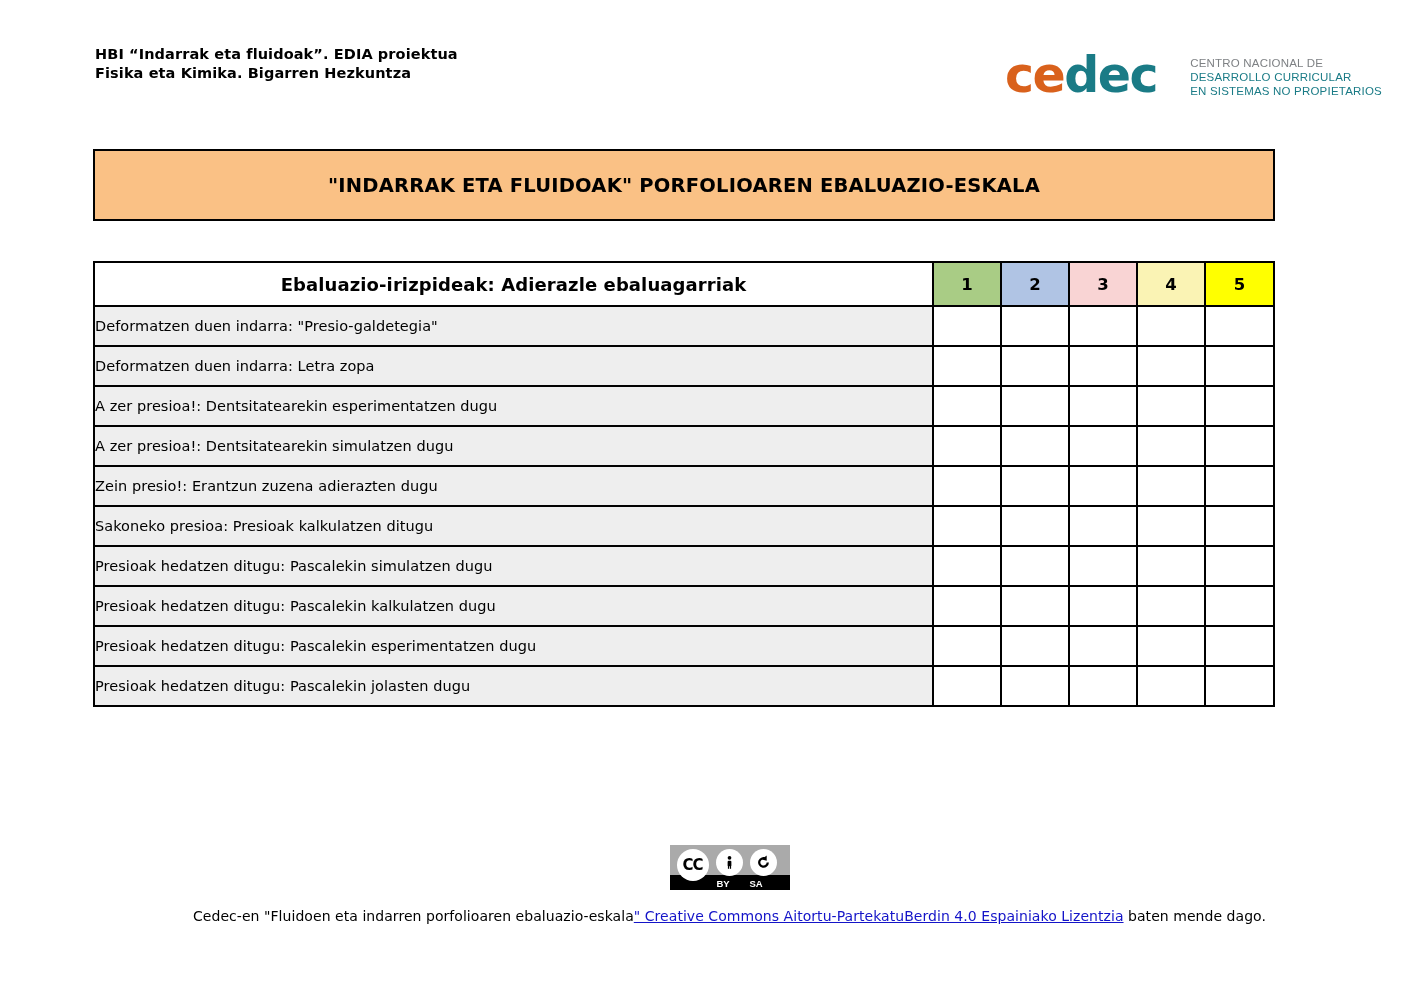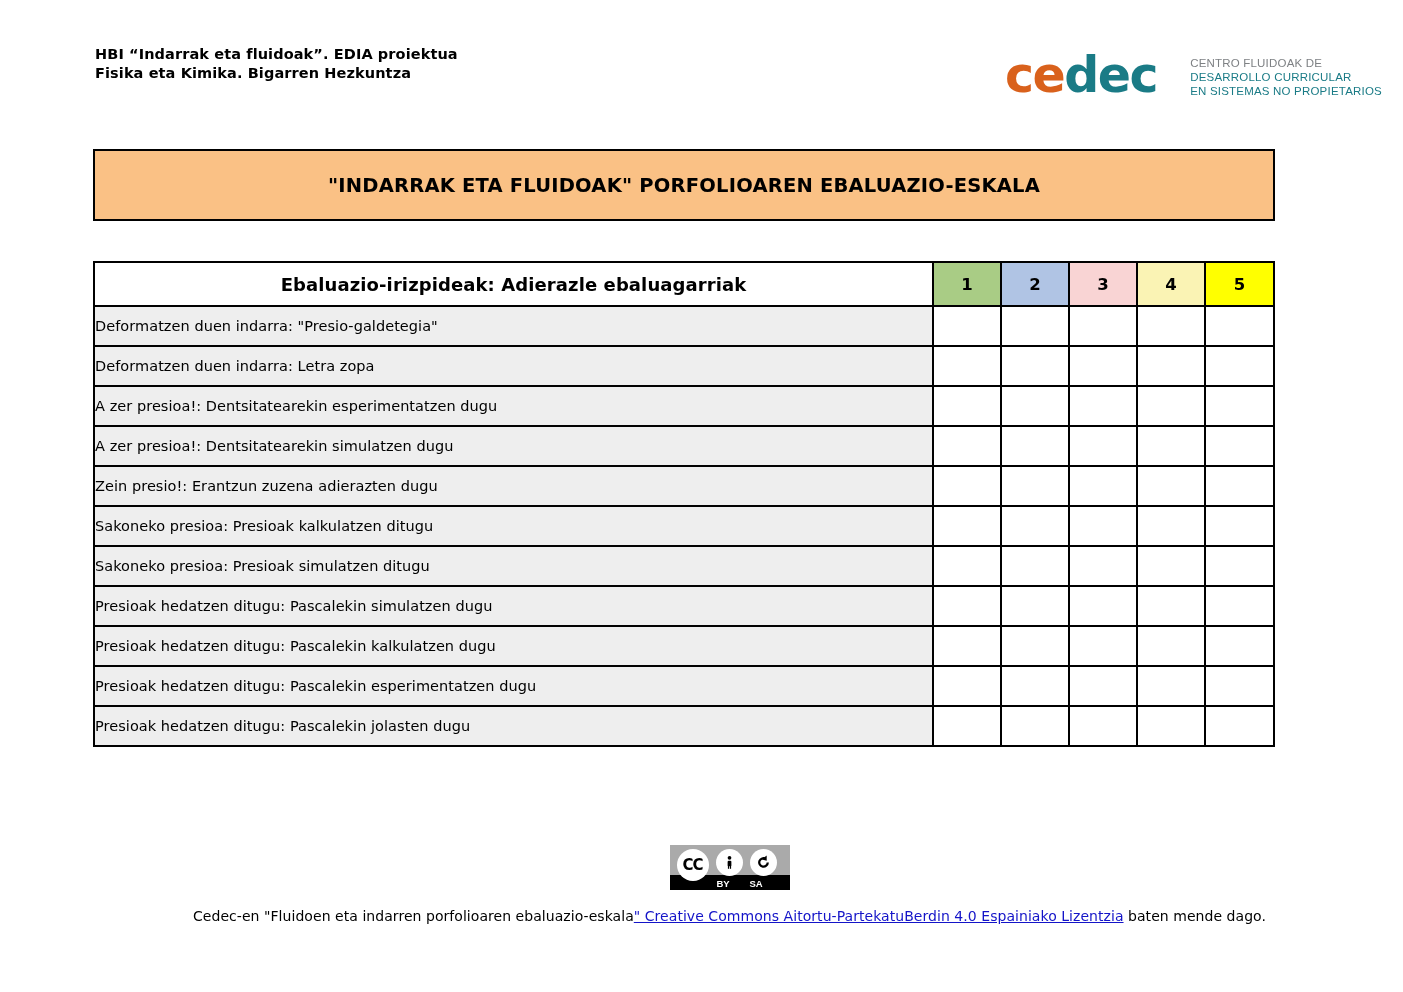--- a/index.html
+++ b/index.html
@@ -216,21 +216,21 @@
   <div id="header-title-block">
     <span class="hline">HBI “Indarrak eta fluidoak”. EDIA proiektua</span>
     <span class="hline">Fisika eta Kimika. Bigarren Hezkuntza</span>
   </div>
 
   <div id="cedec-logo">
     <div id="cedec-wordmark">
       <span class="part-ce">ce</span><span class="part-dec">dec</span>
     </div>
     <div id="cedec-tagline">
-      <div class="tag-grey">CENTRO FLUIDOAK DE</div>
+      <div class="tag-grey">CENTRO NACIONAL DE</div>
       <div class="tag-teal">DESARROLLO CURRICULAR</div>
       <div class="tag-teal">EN SISTEMAS NO PROPIETARIOS</div>
     </div>
   </div>
 
 </div>
 
 <div id="title-banner">
   <div id="title-banner-text">"INDARRAK ETA FLUIDOAK" PORFOLIOAREN EBALUAZIO-ESKALA</div>
 </div>
@@ -290,28 +290,20 @@
       <tr>
         <td class="td-criteria">Zein presio!: Erantzun zuzena adierazten dugu</td>
         <td class="td-rating"></td>
         <td class="td-rating"></td>
         <td class="td-rating"></td>
         <td class="td-rating"></td>
         <td class="td-rating"></td>
       </tr>
       <tr>
         <td class="td-criteria">Sakoneko presioa: Presioak kalkulatzen ditugu</td>
-        <td class="td-rating"></td>
-        <td class="td-rating"></td>
-        <td class="td-rating"></td>
-        <td class="td-rating"></td>
-        <td class="td-rating"></td>
-      </tr>
-      <tr>
-        <td class="td-criteria">Sakoneko presioa: Presioak simulatzen ditugu</td>
         <td class="td-rating"></td>
         <td class="td-rating"></td>
         <td class="td-rating"></td>
         <td class="td-rating"></td>
         <td class="td-rating"></td>
       </tr>
       <tr>
         <td class="td-criteria">Presioak hedatzen ditugu: Pascalekin simulatzen dugu</td>
         <td class="td-rating"></td>
         <td class="td-rating"></td>

